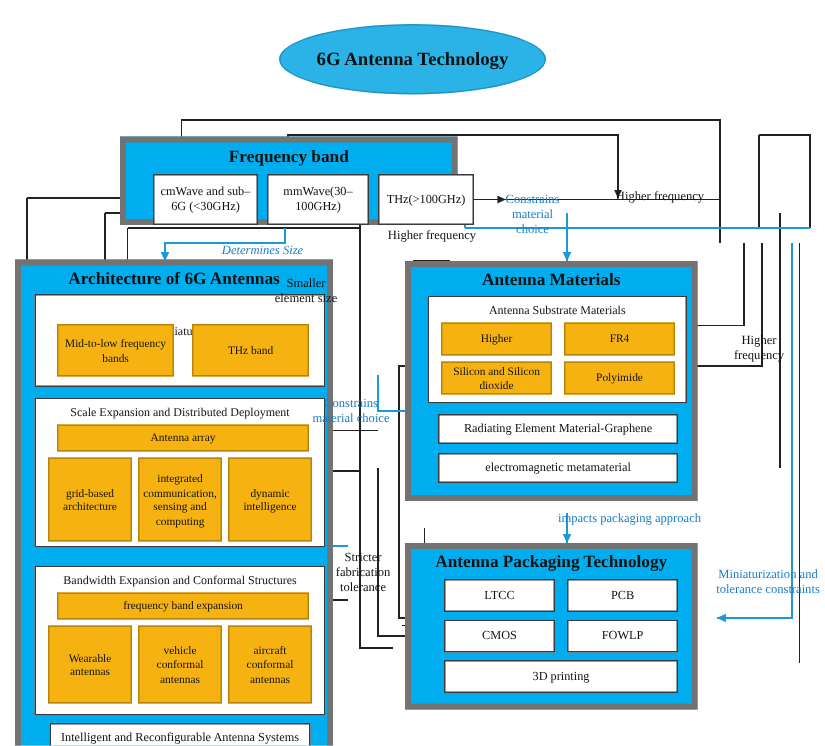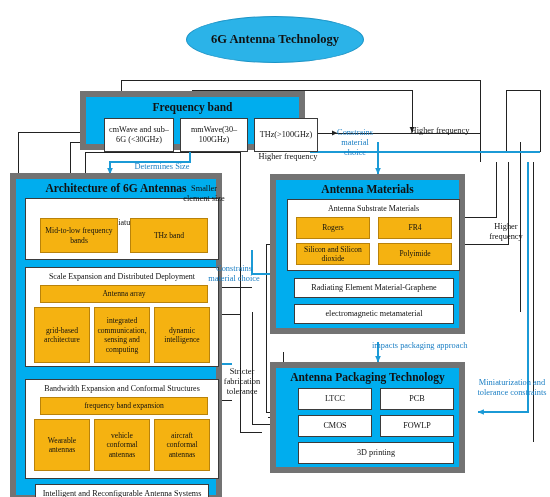--- a/index.html
+++ b/index.html
@@ -12,21 +12,21 @@
 
   
   .title-ellipse{
     left:186px;top:4px;width:178px;height:47px;
     background:#2BB3E8;border:1px solid #1a93c6;border-radius:50%;
     display:flex;align-items:center;justify-content:center;
     font-weight:bold;font-size:12.5px;color:#111;text-align:center;
   }
 
   
-  .bluepanel{background:#00ADEE;border:6px solid #737373;}
+  .bluepanel{background:#00ADEE;border:4px solid #737373;}
   .panel-head{
     width:100%;text-align:center;font-weight:bold;font-size:11.5px;
     color:#111;line-height:15px;
   }
 
   
   .wbox{
     background:#ffffff;border:1px solid #3b3b3b;
     display:flex;align-items:center;justify-content:center;text-align:center;
     font-size:8.2px;line-height:10px;color:#111;padding:1px;
@@ -171,40 +171,40 @@
     </div>
 
     <div class="abs wbox" style="left:19px;top:305px;width:174px;height:19px;">Intelligent and Reconfigurable Antenna Systems</div>
   </div>
 
   <div class="abs bluepanel" style="left:270px;top:162px;width:195px;height:160px;padding-top:2px;">
     <div class="panel-head">Antenna Materials</div>
 
     <div class="abs wsec" style="left:11px;top:19px;width:173px;height:72px;padding-top:3px;">
       <div class="sec-title">Antenna Substrate Materials</div>
-      <div class="abs obox" style="left:8px;top:17px;width:74px;height:22px;">Rogers</div>
+      <div class="abs obox" style="left:8px;top:17px;width:74px;height:22px;">Higher</div>
       <div class="abs obox" style="left:90px;top:17px;width:74px;height:22px;">FR4</div>
       <div class="abs obox" style="left:8px;top:43px;width:74px;height:22px;">Silicon and Silicon dioxide</div>
       <div class="abs obox" style="left:90px;top:43px;width:74px;height:22px;">Polyimide</div>
     </div>
 
     <div class="abs wbox" style="left:18px;top:124px;width:160px;height:20px;">electromagnetic metamaterial</div>
     <div class="abs wbox" style="left:18px;top:98px;width:160px;height:20px;">Radiating Element Material-Graphene</div>
   </div>
 
   <div class="abs bluepanel" style="left:270px;top:350px;width:195px;height:111px;padding-top:2px;">
     <div class="panel-head">Antenna Packaging Technology</div>
     <div class="abs wbox" style="left:22px;top:20px;width:74px;height:22px;">LTCC</div>
     <div class="abs wbox" style="left:104px;top:20px;width:74px;height:22px;">PCB</div>
     <div class="abs wbox" style="left:22px;top:47px;width:74px;height:22px;">CMOS</div>
     <div class="abs wbox" style="left:104px;top:47px;width:74px;height:22px;">FOWLP</div>
     <div class="abs wbox" style="left:22px;top:74px;width:156px;height:22px;">3D printing</div>
   </div>
 
-  <div class="abs lbl blue" style="left:116px;top:150px;width:92px;">Determines Size</div>
+  <div class="abs lbl blue" style="left:129px;top:150px;width:92px;font-style:italic;">Determines Size</div>
 
   <div class="abs lbl" style="left:246px;top:140px;width:84px;">Higher frequency</div>
 
   <div class="abs lbl" style="left:182px;top:172px;width:44px;">Smaller element size</div>
 
   <div class="abs lbl blue" style="left:331px;top:116px;width:48px;">Constrains material choice</div>
 
   <div class="abs lbl" style="left:396px;top:114px;width:88px;">Higher frequency</div>
 
   <div class="abs lbl" style="left:482px;top:210px;width:48px;">Higher frequency</div>

